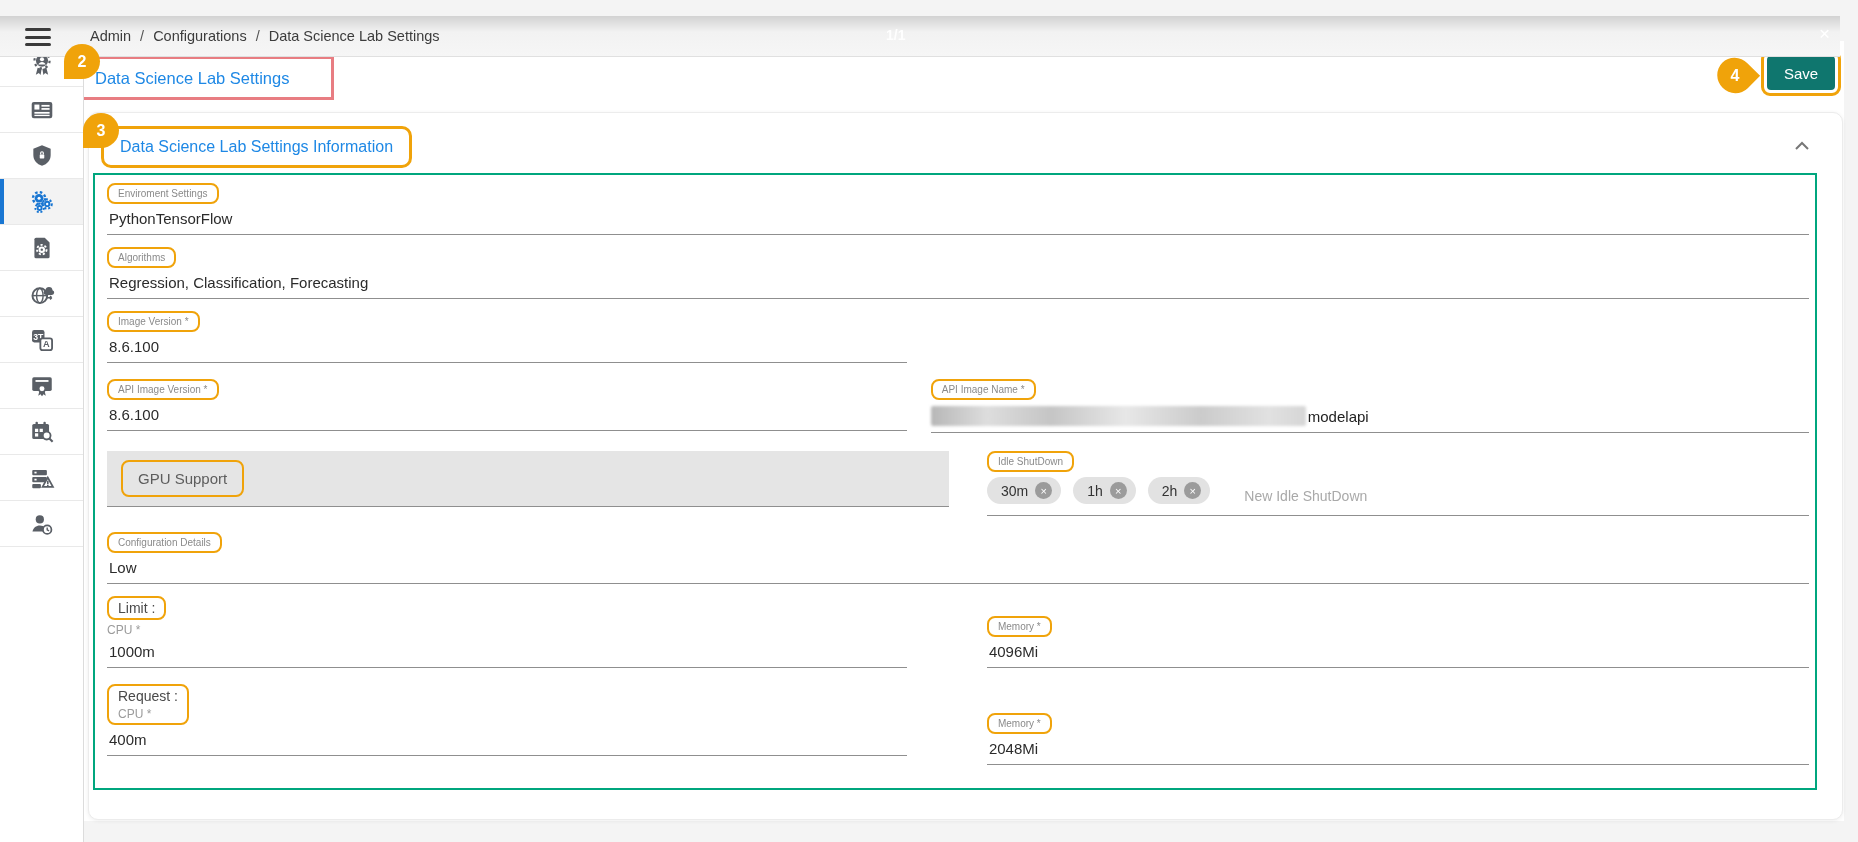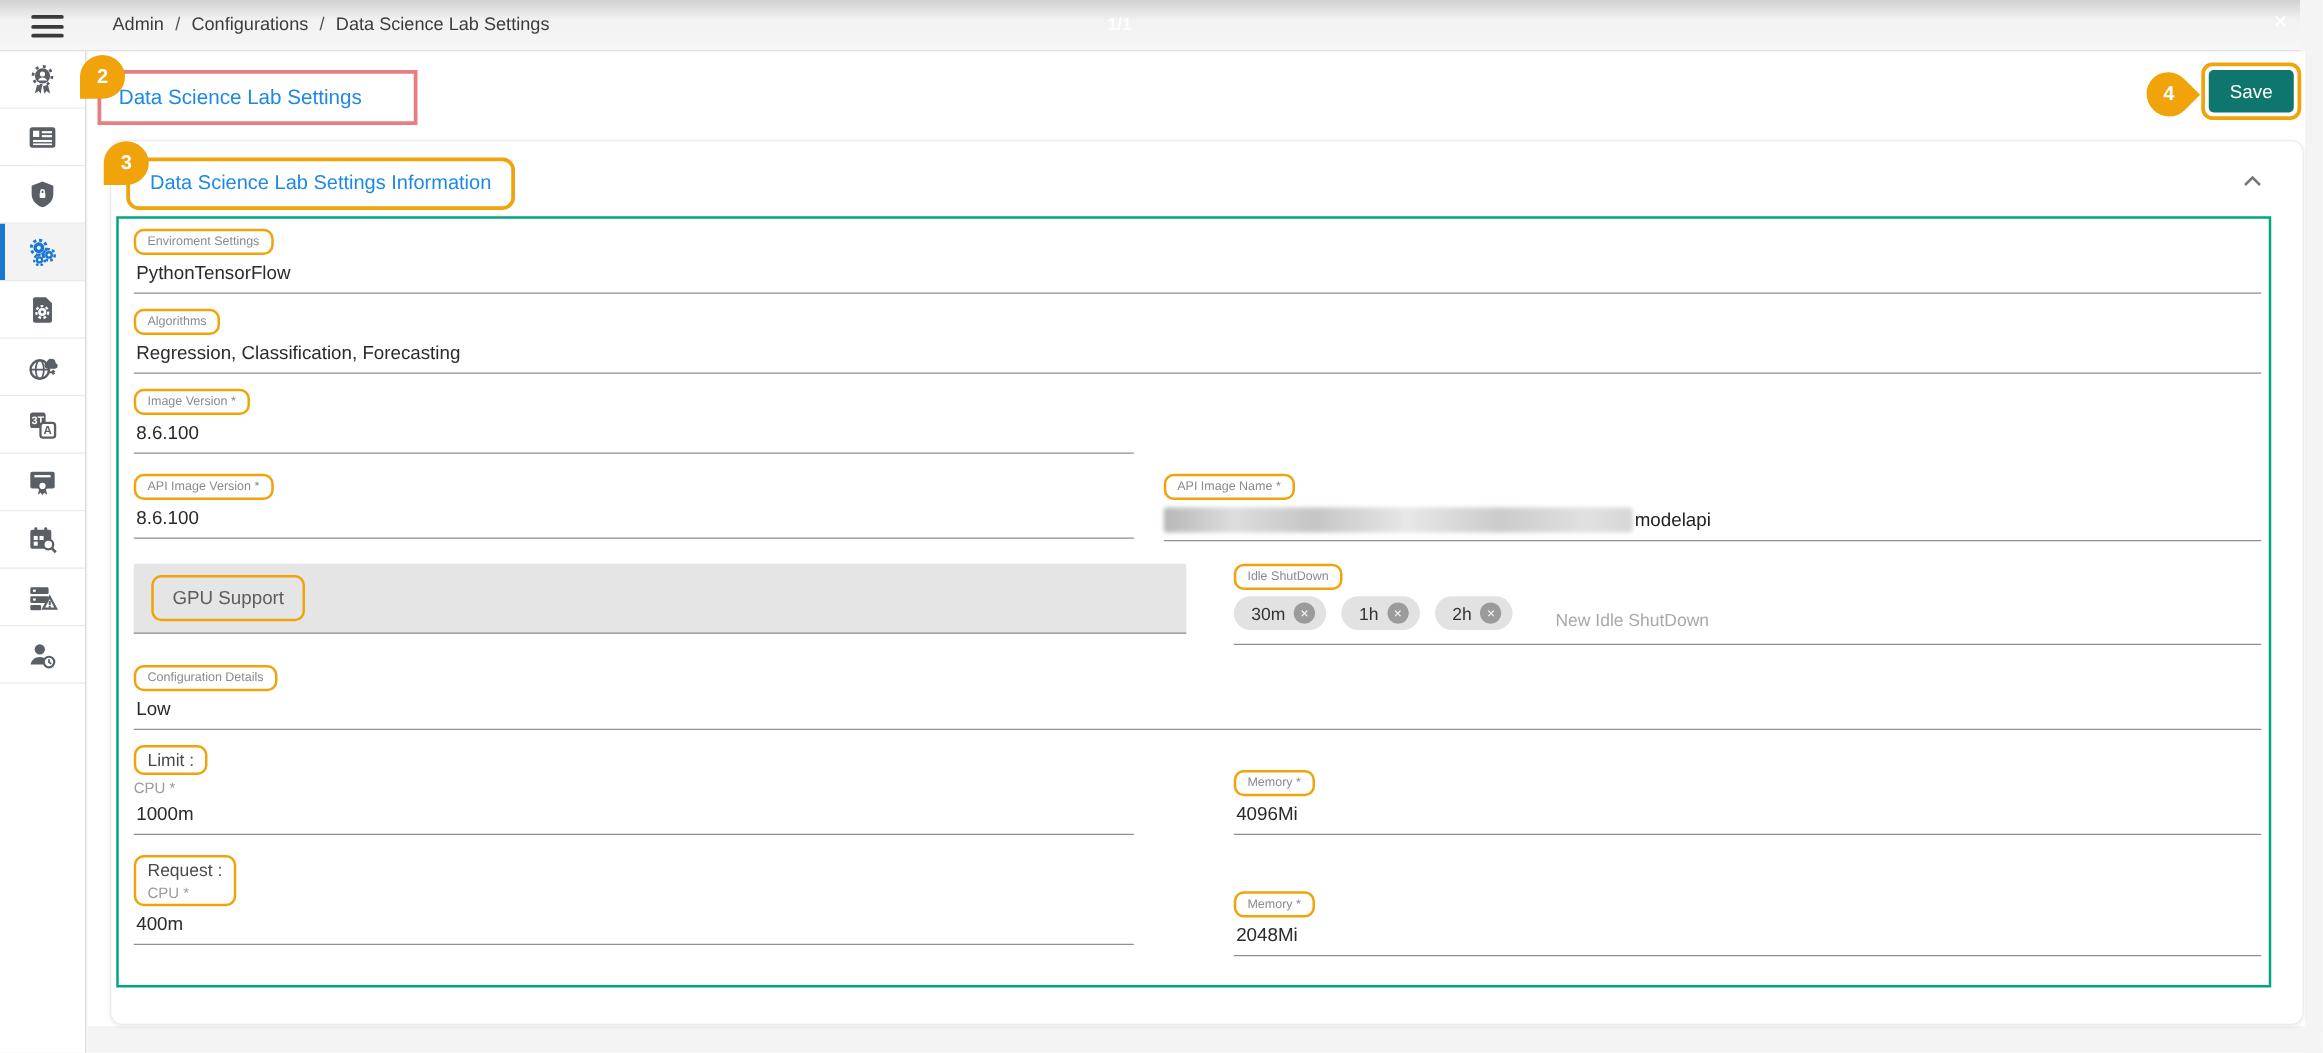--- a/index.html
+++ b/index.html
@@ -1,29 +1,29 @@
 <!DOCTYPE html>
 <html><head>
 <meta charset="utf-8">
 <style>
   * { box-sizing: border-box; margin: 0; padding: 0; }
   html,body { width:1858px; height:842px; overflow:hidden; background:#f4f4f4;
     font-family:"Liberation Sans", sans-serif; }
-  .topbar { position:absolute; left:0; top:0; width:1840px; height:41px;
+  .topbar { position:absolute; left:0; top:16px; width:1840px; height:41px;
     background:linear-gradient(180deg,#d2d2d2 0%,#f2f2f2 40%,#f6f6f6 100%);
     border-bottom:1px solid #e0e0e0; z-index:6; }
   .hamburger { position:absolute; left:25px; top:12px; width:26px; cursor:pointer; }
   .hamburger div { height:3px; background:#3a3a3a; border-radius:2px; margin-bottom:4.5px; }
   .breadcrumb { position:absolute; left:90px; top:12px; font-size:14.5px; color:#3c3c3c; display:flex; gap:9px; }
   .breadcrumb .sep { color:#555; }
   .crumb-link { cursor:pointer; }
   .page-indicator { position:absolute; left:886px; top:11px; color:rgba(255,255,255,.92); font-weight:bold; font-size:14px; }
   .topbar-close { position:absolute; right:10px; top:7px; color:#fff; font-size:19px; cursor:pointer; }
 
-  .sidebar { position:absolute; left:0; top:41px; bottom:0; width:69px; background:#fff; border-right:1px solid #dcdcdc; z-index:5; }
+  .sidebar { position:absolute; left:0; top:41px; bottom:0; width:84px; background:#fff; border-right:1px solid #dcdcdc; z-index:5; }
   .nav-cell { height:46px; border-bottom:1px solid #e9e9e9; display:flex; align-items:center; justify-content:center; position:relative; cursor:pointer; }
   .nav-cell svg { width:26px; height:26px; }
   .nav-cell.active { background:#f3f3f3; }
   .nav-cell.active::before { content:""; position:absolute; left:0; top:0; bottom:0; width:4px; background:#1976D2; }
 
   .main-bg { position:absolute; left:70px; top:41px; right:0; bottom:0; background:#fff; }
   .edge-right { position:absolute; right:0; top:41px; width:14px; bottom:0; background:#f4f4f4; }
   .edge-bottom { position:absolute; left:70px; right:0; bottom:0; height:21px; background:#f4f4f4; }
 
   .title-box { position:absolute; left:78px; top:56px; width:256px; height:44px; border:3px solid #E87D82;

